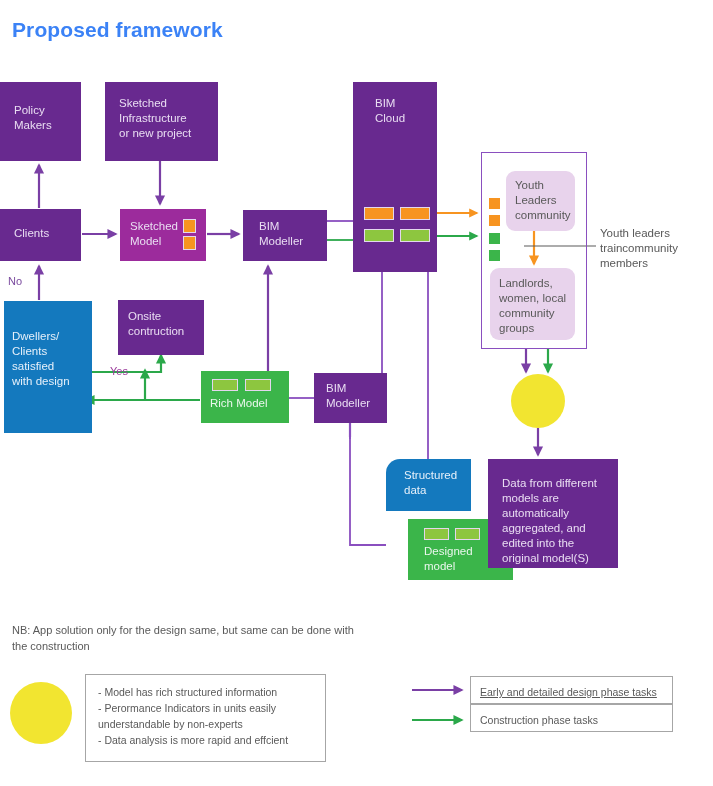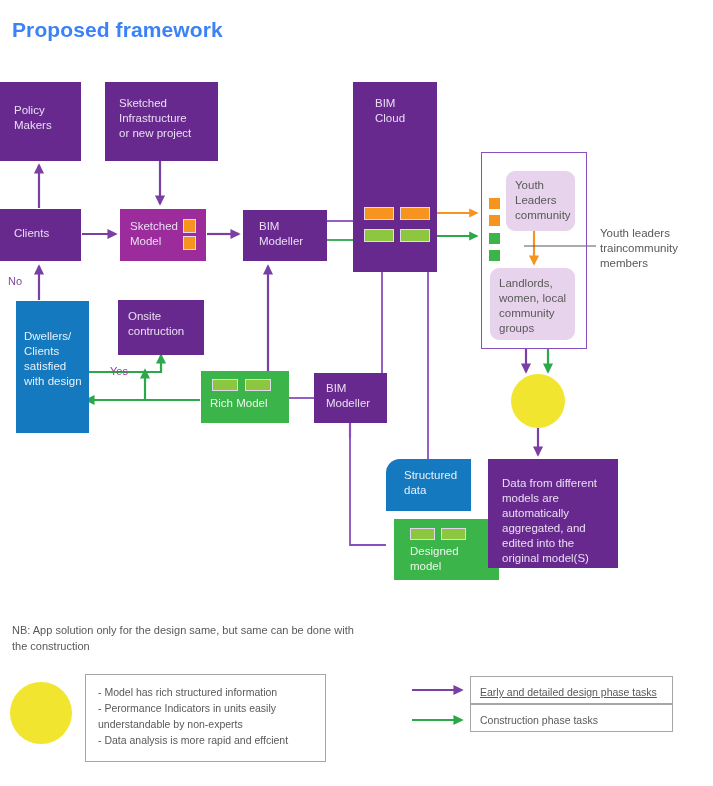--- a/index.html
+++ b/index.html
@@ -230,21 +230,21 @@
 traincommunity
 members</div>
 
   <div class="edge-lbl" style="left:8px;top:275px;">No</div>
 
   <div class="node purple" style="left:118px;top:300px;width:86px;height:55px;">
     <div class="lbl txt-white" style="left:10px;top:9px;">Onsite
 contruction</div>
   </div>
 
-  <div class="node blue" style="left:16px;top:301px;width:73px;height:132px;">
+  <div class="node blue" style="left:4px;top:301px;width:88px;height:132px;">
     <div class="lbl txt-white-b" style="left:8px;top:28px;">Dwellers/
 Clients
 satisfied
 with design</div>
   </div>
 
   <div class="edge-lbl green-lbl" style="left:110px;top:365px;">Yes</div>
 
   <div class="node green" style="left:201px;top:371px;width:88px;height:52px;">
     <div class="chip lgreen" style="left:11px;top:8px;width:26px;height:12px;"></div>
@@ -257,21 +257,21 @@
 Modeller</div>
   </div>
 
   <div class="circle" style="left:511px;top:374px;width:54px;height:54px;"></div>
 
   <div class="node blue rounded-tl" style="left:386px;top:459px;width:85px;height:52px;">
     <div class="lbl txt-white-b" style="left:18px;top:9px;">Structured
 data</div>
   </div>
 
-  <div class="node green" style="left:394px;top:519px;width:105px;height:61px;">
+  <div class="node green" style="left:408px;top:519px;width:105px;height:61px;">
     <div class="chip lgreen" style="left:16px;top:9px;width:25px;height:12px;"></div>
     <div class="chip lgreen" style="left:47px;top:9px;width:25px;height:12px;"></div>
     <div class="lbl txt-white-g" style="left:16px;top:25px;">Designed
 model</div>
   </div>
 
   <div class="node purple" style="left:488px;top:459px;width:130px;height:109px;">
     <div class="lbl txt-white" style="left:14px;top:17px;">Data from different
 models are
 automatically

